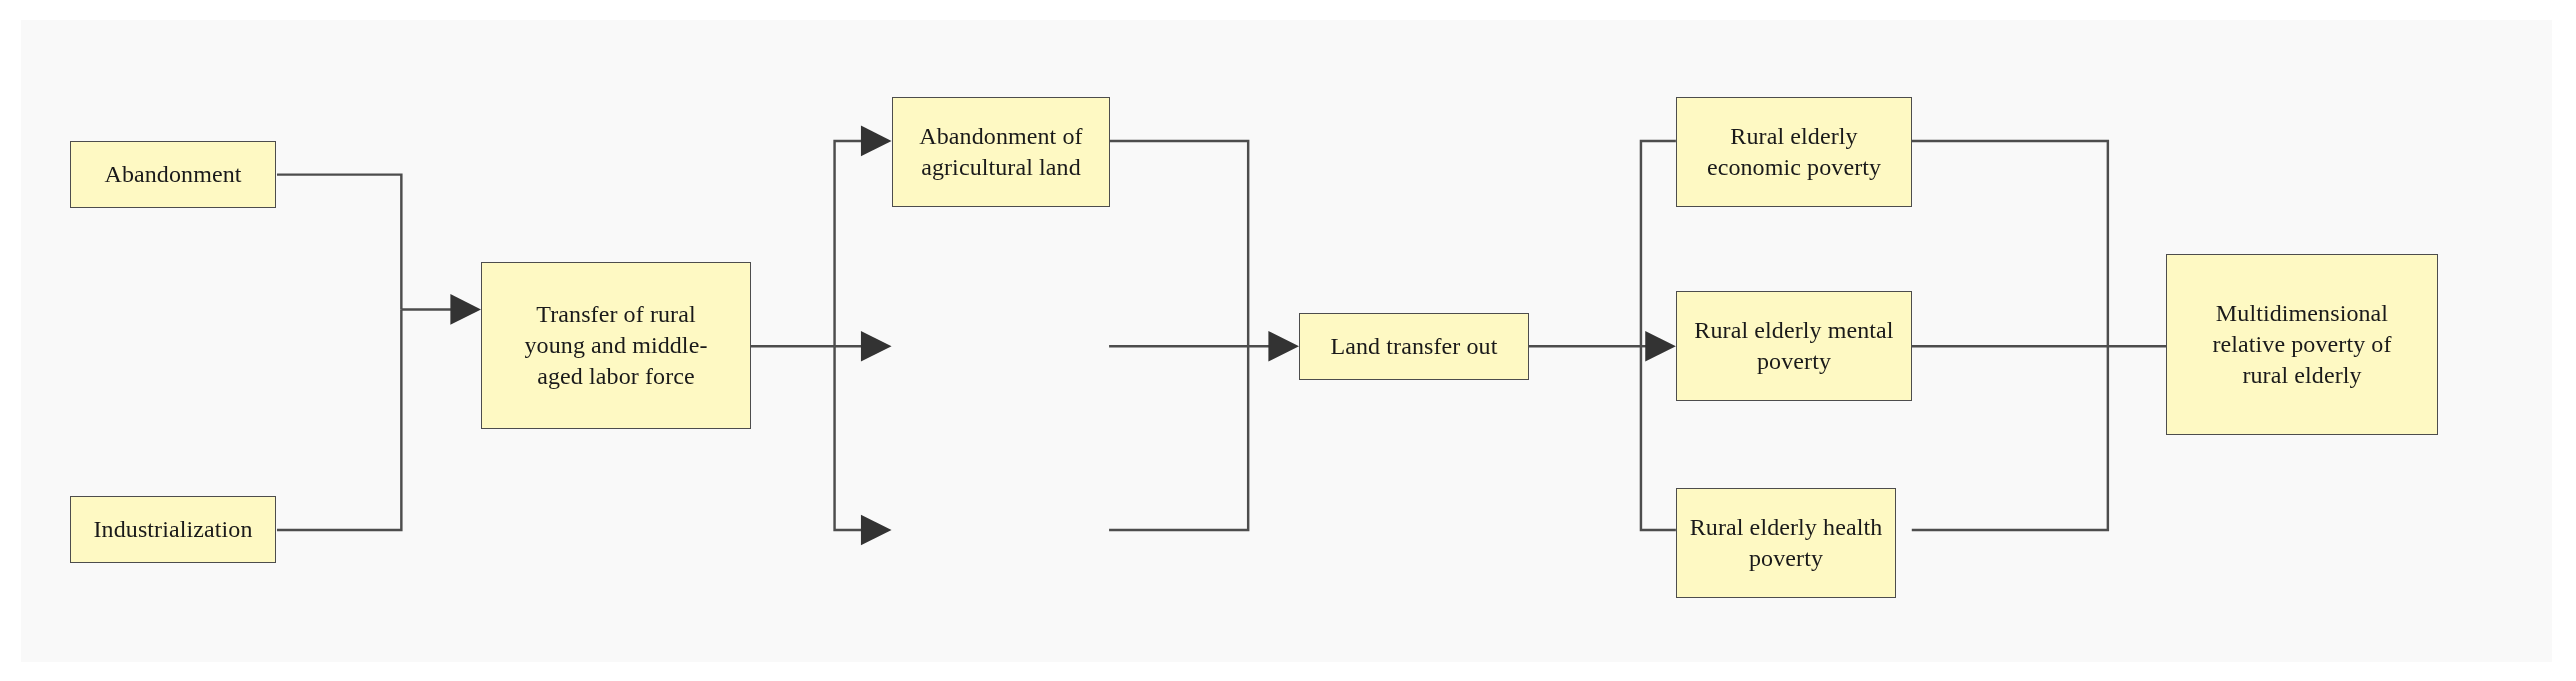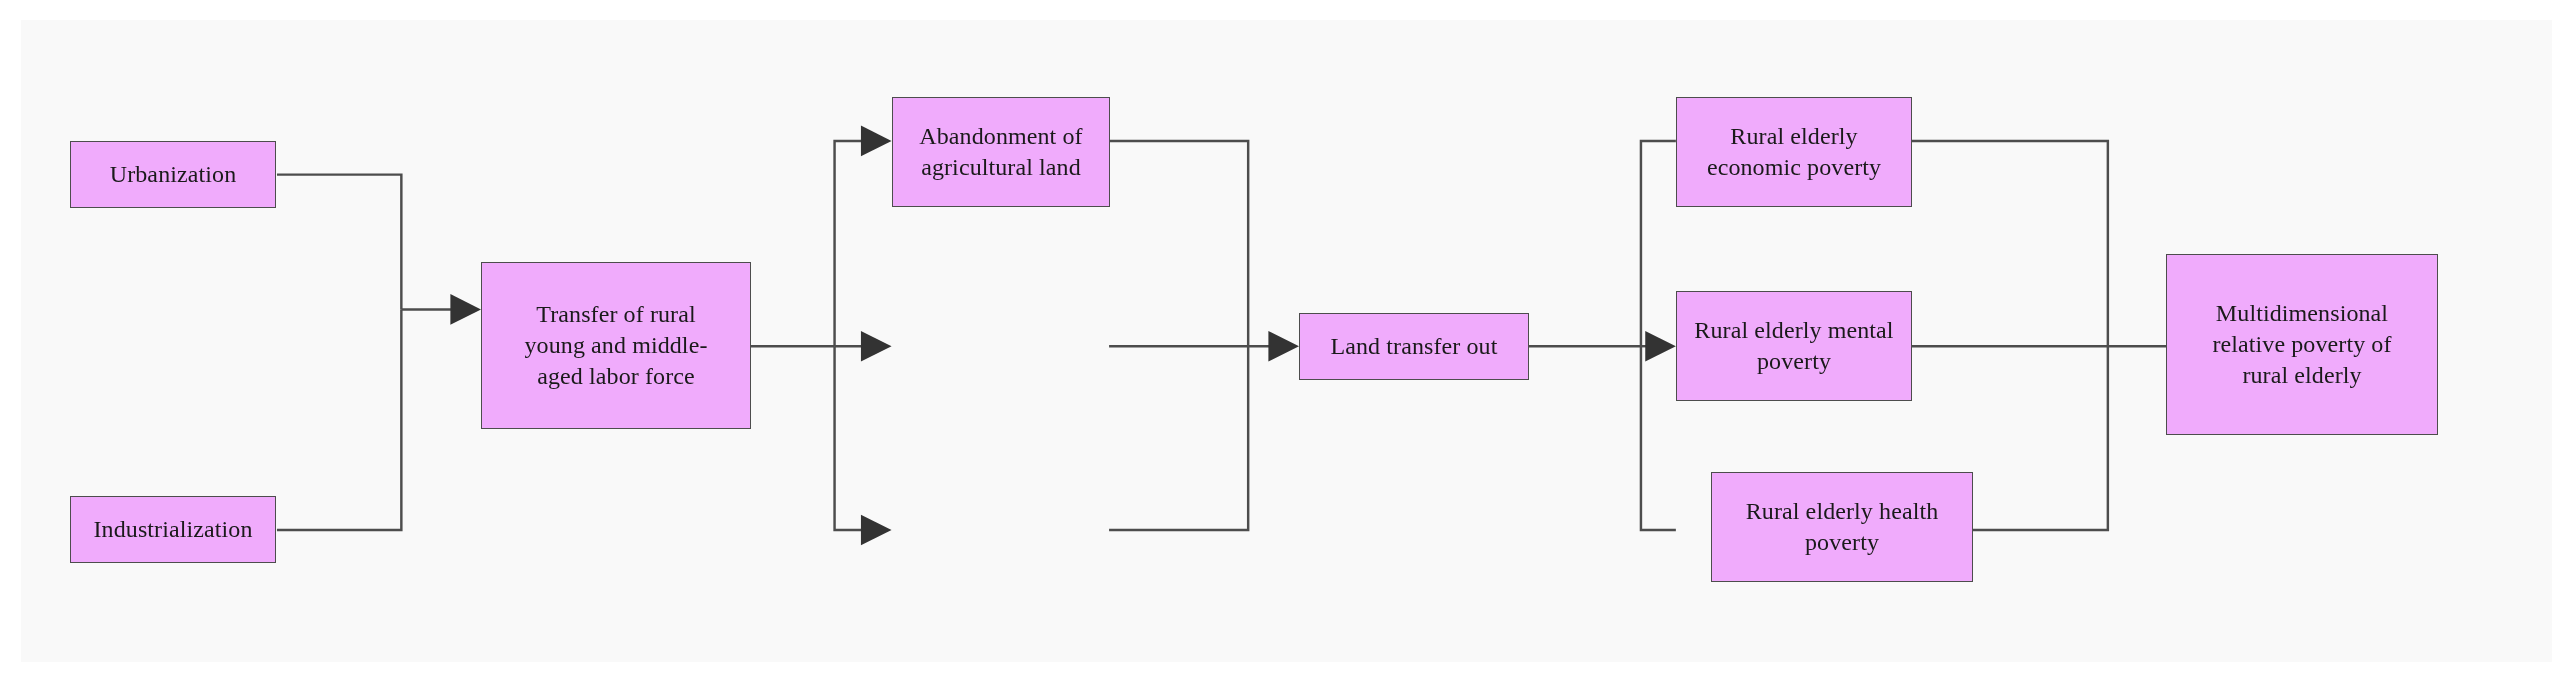--- a/index.html
+++ b/index.html
@@ -25,21 +25,21 @@
   #diagram {
     position: absolute;
     left: 0;
     top: 0;
     width: 2576px;
     height: 682px;
   }
   .node {
     position: absolute;
     box-sizing: border-box;
-    background: #f0abfc;
+    background: #fef9c3;
     border: 1.8px solid #4d4d4d;
     display: flex;
     align-items: center;
     justify-content: center;
     text-align: center;
     color: #1a1a1a;
     font-size: 24px;
     line-height: 1.30;
     letter-spacing: 0.1px;
     padding: 0 7.4px;
@@ -102,21 +102,21 @@
     <path d="M2678 565 L2678 865 L2735 865"></path>
     <polygon class="head" points="2735,565 2685,540 2685,590"></polygon>
 
     <path d="M3120 230 L3440 230 L3440 565"></path>
     <line x1="3120" y1="565" x2="3440" y2="565"></line>
     <path d="M3120 865 L3440 865 L3440 565"></path>
     <line x1="3440" y1="565" x2="3535" y2="565"></line>
   </svg>
 
   <div class="node" style="left:70px; top:141px; width:206px; height:67px;">
-    <span class="lbl">Urbanization</span>
+    <span class="lbl">Abandonment</span>
   </div>
 
   <div class="node" style="left:481px; top:262px; width:270px; height:167px;">
     <span class="lbl">Transfer of rural
 young and middle-
 aged labor force</span>
   </div>
 
   <div class="node" style="left:70px; top:496px; width:206px; height:67px;">
     <span class="lbl">Industrialization</span>
@@ -136,21 +136,21 @@
   <div class="node" style="left:1676px; top:97px; width:236px; height:110px;">
     <span class="lbl">Rural elderly
 economic poverty</span>
   </div>
 
   <div class="node" style="left:1676px; top:291px; width:236px; height:110px;">
     <span class="lbl">Rural elderly mental
 poverty</span>
   </div>
 
-  <div class="node" style="left:1676px; top:472px; width:262px; height:110px;margin-left:35px;">
+  <div class="node" style="left:1676px; top:488px; width:220px; height:110px;">
     <span class="lbl">Rural elderly health
 poverty</span>
   </div>
 
   <div class="node" style="left:2166px; top:254px; width:272px; height:181px;">
     <span class="lbl">Multidimensional
 relative poverty of
 rural elderly</span>
   </div>
 

